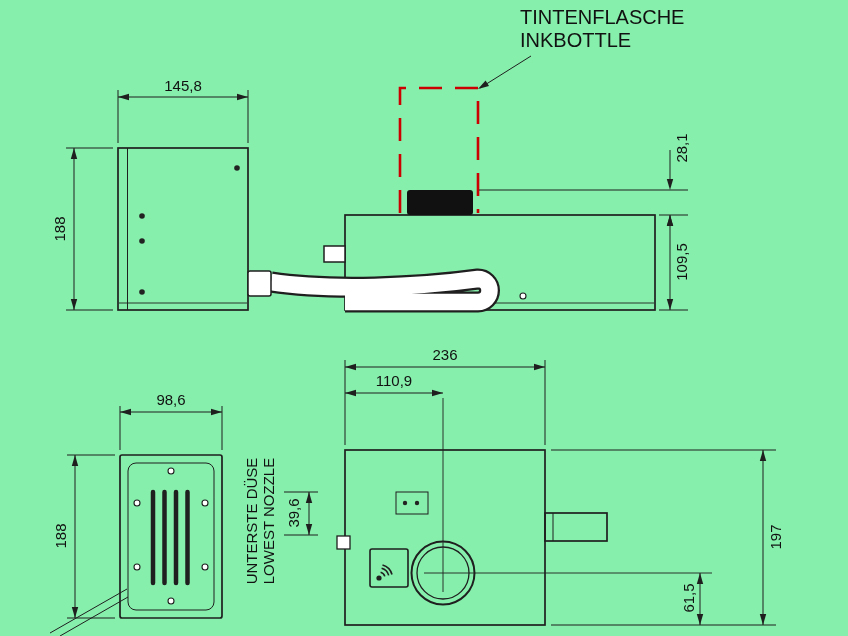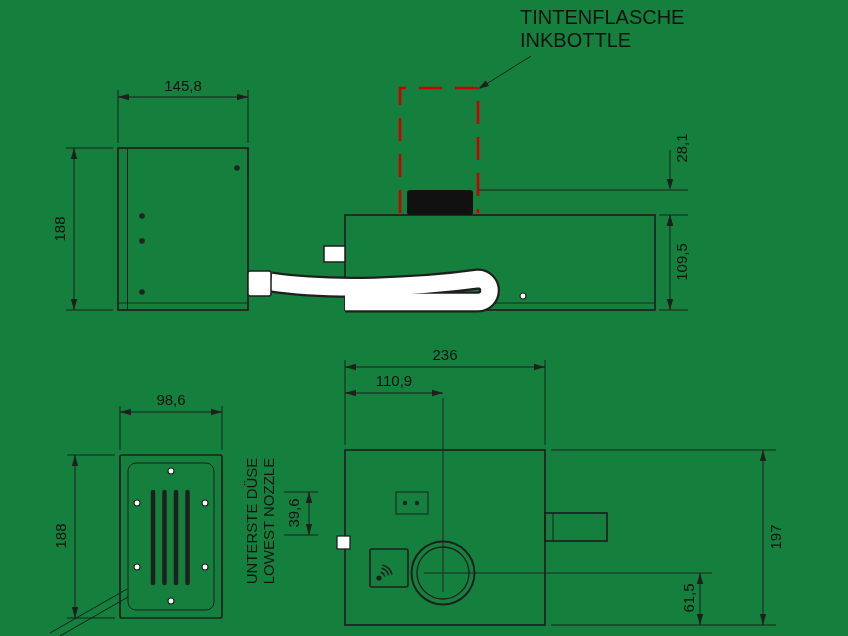--- a/index.html
+++ b/index.html
@@ -1,16 +1,16 @@
 <!DOCTYPE html>
 <html><head>
 <meta charset="utf-8">
 <style>
   html,body{margin:0;padding:0;background:#fff;}
-  .canvas{width:848px;height:636px;position:relative;background:#15803d;overflow:hidden;
+  .canvas{width:848px;height:636px;position:relative;background:#86efac;overflow:hidden;
           font-family:"Liberation Sans",sans-serif;}
   svg{display:block;}
   .outline{fill:none;stroke:#1f1f1f;stroke-width:1.7;}
   .thin{fill:none;stroke:#1f1f1f;stroke-width:1;}
   .hair{fill:none;stroke:#1f1f1f;stroke-width:0.9;}
   .arrow{fill:#1f1f1f;stroke:none;}
   .screw{fill:#fff;stroke:#1f1f1f;stroke-width:1.1;}
   .dot{fill:#222;stroke:none;}
   .dimtext{font:15px "Liberation Sans",sans-serif;fill:#111;}
   .labeltext{font:20px "Liberation Sans",sans-serif;fill:#111;}

